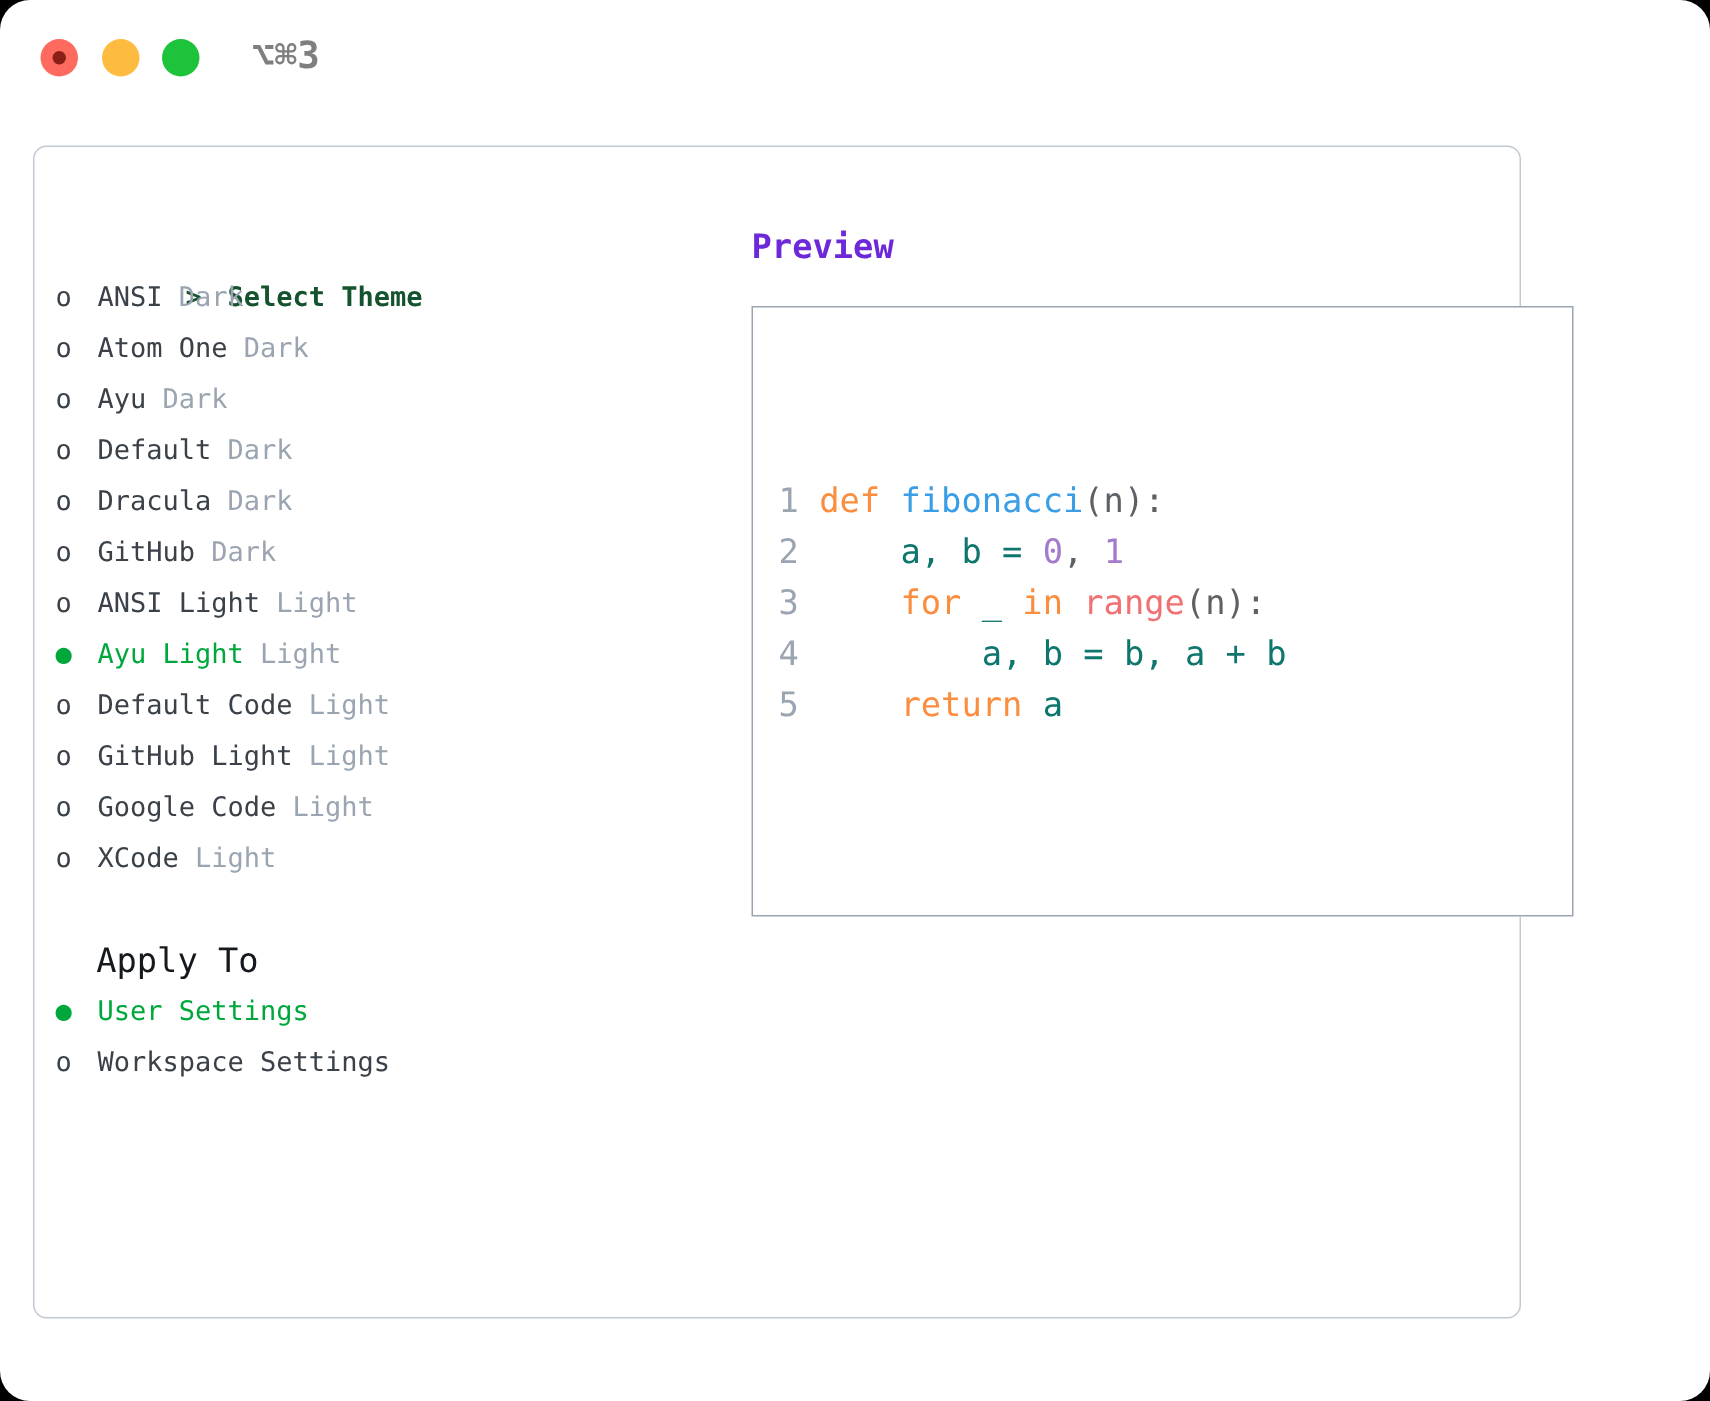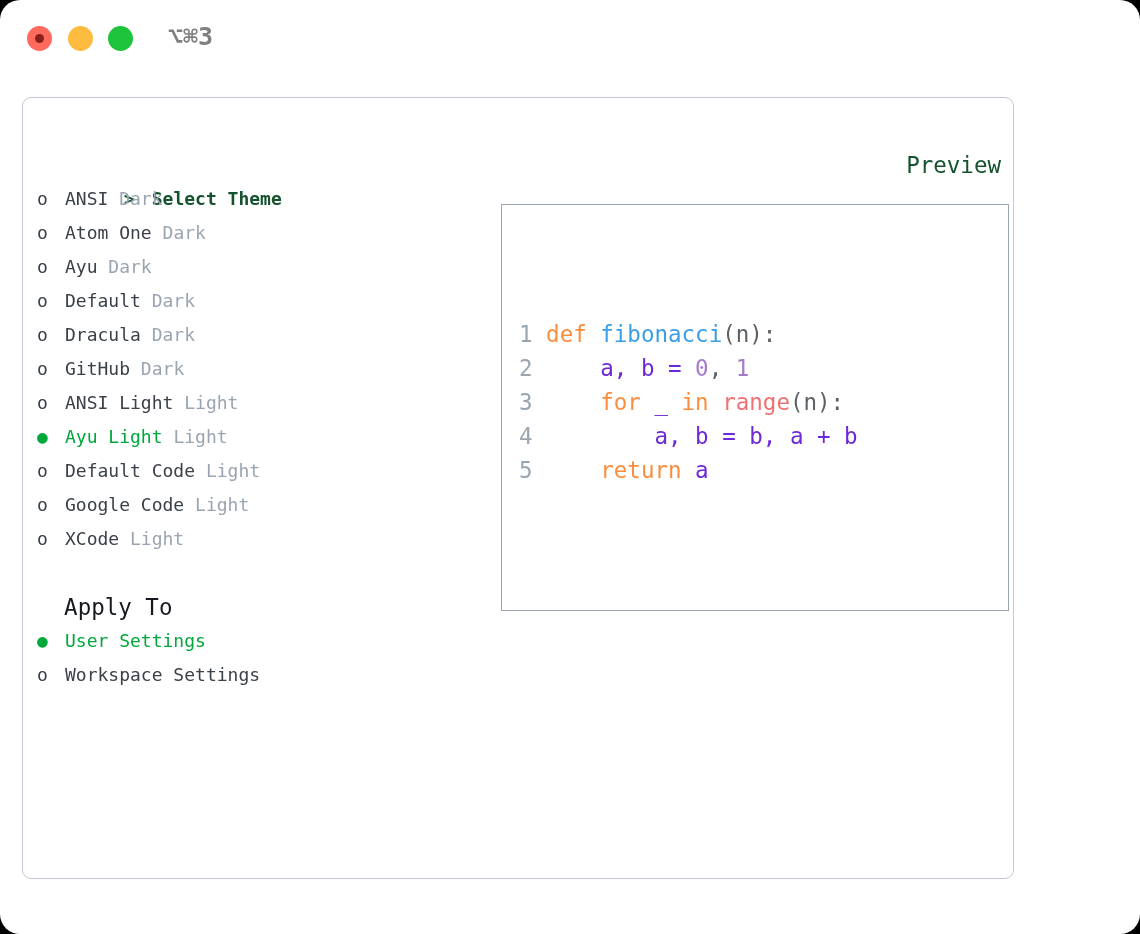--- a/index.html
+++ b/index.html
@@ -123,31 +123,30 @@
 
   
   #right-col {
     position: absolute;
     left: 478px;
     top: 50px;
     width: 500px;
   }
   #preview-title {
     font-size: 22.5px;
-    font-weight: normal;
-    color: #14532d;
-    line-height: 34px;
-    white-space: pre;
-    text-align: right;
+    font-weight: bold;
+    color: #6d28d9;
+    line-height: 34px;
+    white-space: pre;
   }
   #code-panel {
     position: absolute;
     left: 0px;
     top: 56px;
-    width: 508px;
+    width: 548px;
     height: 407px;
     border: 1.8px solid #9aa5b1;
     background: #ffffff;
     overflow: hidden;
   }
   #code-inner {
     position: absolute;
     left: 17px;
     top: 44px;
     font-size: 22.5px;
@@ -156,21 +155,21 @@
   }
   .code-line { white-space: pre; }
   .ln {
     color: #9aa5b1;
   }
   .kw   { color: #fa8d3e; }
   .fn   { color: #399ee6; }
   .bi   { color: #f07171; margin-top: 13px; }
   .num  { color: #a37acc; }
   .pn   { color: #5c6166; }
-  .id   { color: #6d28d9; }
+  .id   { color: #0f766e; }
 
   .blank-line { height: 34px; }
 </style>
 </head>
 <body>
 
 <div id="window">
 
   <div id="titlebar">
     <div class="light" id="light-close"></div>
@@ -190,20 +189,21 @@
       <div id="theme-list">
           <div class="row"><span class="marker">o </span><span>ANSI</span><span class="variant"> Dark</span></div>
           <div class="row"><span class="marker">o </span><span>Atom One</span><span class="variant"> Dark</span></div>
           <div class="row"><span class="marker">o </span><span>Ayu</span><span class="variant"> Dark</span></div>
           <div class="row"><span class="marker">o </span><span>Default</span><span class="variant"> Dark</span></div>
           <div class="row"><span class="marker">o </span><span>Dracula</span><span class="variant"> Dark</span></div>
           <div class="row"><span class="marker">o </span><span>GitHub</span><span class="variant"> Dark</span></div>
           <div class="row"><span class="marker">o </span><span>ANSI Light</span><span class="variant"> Light</span></div>
           <div class="row selected"><span class="marker">● </span><span>Ayu Light</span><span class="variant"> Light</span></div>
           <div class="row"><span class="marker">o </span><span>Default Code</span><span class="variant"> Light</span></div>
+          <div class="row"><span class="marker">o </span><span>GitHub Light</span><span class="variant"> Light</span></div>
           <div class="row"><span class="marker">o </span><span>Google Code</span><span class="variant"> Light</span></div>
           <div class="row"><span class="marker">o </span><span>XCode</span><span class="variant"> Light</span></div>
         </div>
 
       <div class="spacer-row"></div>
 
       <div id="apply-heading">  Apply To</div>
 
       <div id="apply-list">
           <div class="row selected"><span class="marker">● </span><span>User Settings</span></div>

